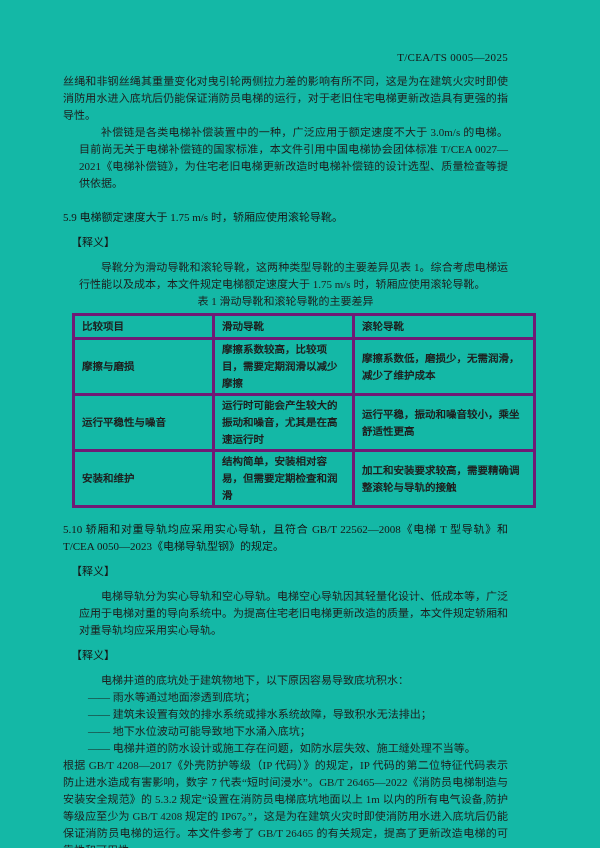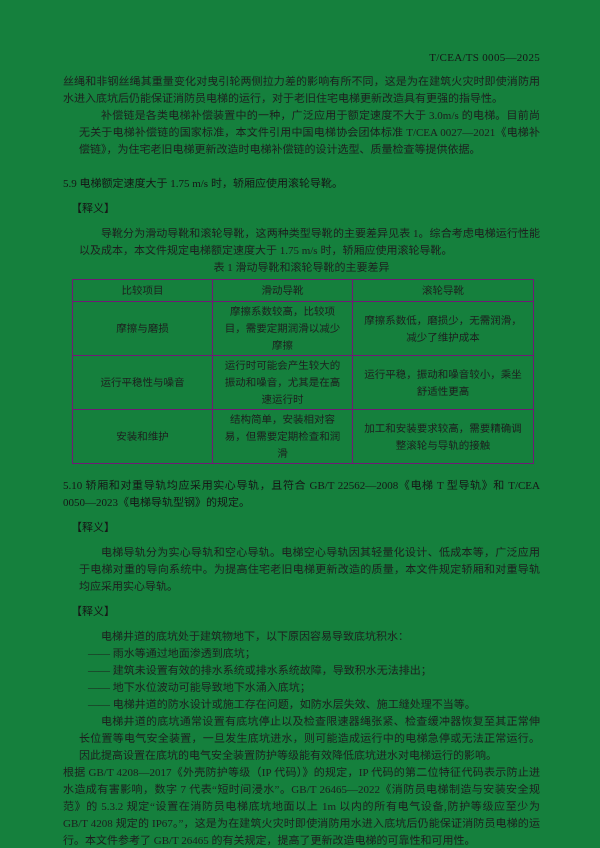--- a/index.html
+++ b/index.html
@@ -11,23 +11,23 @@
     width: 600px;
     height: 848px;
     font-family: "Liberation Serif", "DejaVu Serif", serif;
     color: #1e1e1e;
     overflow: hidden;
   }
   .page {
     position: relative;
     width: 600px;
     height: 848px;
-    background: #15803d;
+    background: #14b8a6;
     box-sizing: border-box;
-    padding: 50px 60px 0 63px;
+    padding: 50px 92px 0 63px;
   }
   .doc-ref {
     font-size: 11px;
     line-height: 14px;
     text-align: right;
     letter-spacing: 0.3px;
     margin-bottom: 9px;
     color: #161616;
   }
   .para {
@@ -63,26 +63,26 @@
   }
   .comparison-table {
     border-collapse: collapse;
     table-layout: fixed;
     width: 461px;
     margin: 3px 0 0 9px;
     font-size: 10.5px;
   }
   .comparison-table th,
   .comparison-table td {
-    border: 1px solid #701a75;
-    text-align: center;
+    border: 3px solid #701a75;
+    text-align: left;
     vertical-align: middle;
     padding: 1px 7px;
     line-height: 17px;
-    font-weight: normal;
+    font-weight: bold;
     color: #1e1e1e;
   }
   .comparison-table th { height: 19px; }
   .comparison-table td.cell-body { height: 37px; }
   .bullet-line {
     font-size: 11px;
     line-height: 17px;
     margin: 0;
     padding-left: 25px;
     text-align: justify;
@@ -148,19 +148,18 @@
 
   <p class="shiyi">【释义】</p>
 
   <p class="para indent">电梯井道的底坑处于建筑物地下，以下原因容易导致底坑积水：</p>
 
   <p class="bullet-line">—— 雨水等通过地面渗透到底坑；</p>
   <p class="bullet-line">—— 建筑未设置有效的排水系统或排水系统故障，导致积水无法排出；</p>
   <p class="bullet-line">—— 地下水位波动可能导致地下水涌入底坑；</p>
   <p class="bullet-line">—— 电梯井道的防水设计或施工存在问题，如防水层失效、施工缝处理不当等。</p>
 
-  <p class="para indent">电梯井道的底坑通常设置有底坑停止以及检查限速器绳张紧、检查缓冲器恢复至其正常伸长位置等电气安全装置，一旦发生底坑进水，则可能造成运行中的电梯急停或无法正常运行。因此提高设置在底坑的电气安全装置防护等级能有效降低底坑进水对电梯运行的影响。</p>
 
   <p class="para">根据 GB/T 4208—2017《外壳防护等级（IP 代码）》的规定，IP 代码的第二位特征代码表示防止进水造成有害影响，数字 7 代表“短时间浸水”。GB/T 26465—2022《消防员电梯制造与安装安全规范》的 5.3.2 规定“设置在消防员电梯底坑地面以上 1m 以内的所有电气设备,防护等级应至少为 GB/T 4208 规定的 IP67。”，这是为在建筑火灾时即使消防用水进入底坑后仍能保证消防员电梯的运行。本文件参考了 GB/T 26465 的有关规定，提高了更新改造电梯的可靠性和可用性。</p>
 
   <p class="clause-heading mt-section4">5.12 电梯液晶显示器背光使用寿命应符合 T/CEA 0011—2020《电梯显示器-液晶显示器》规定的不小于</p>
 
 </div>
 
 </body></html>

